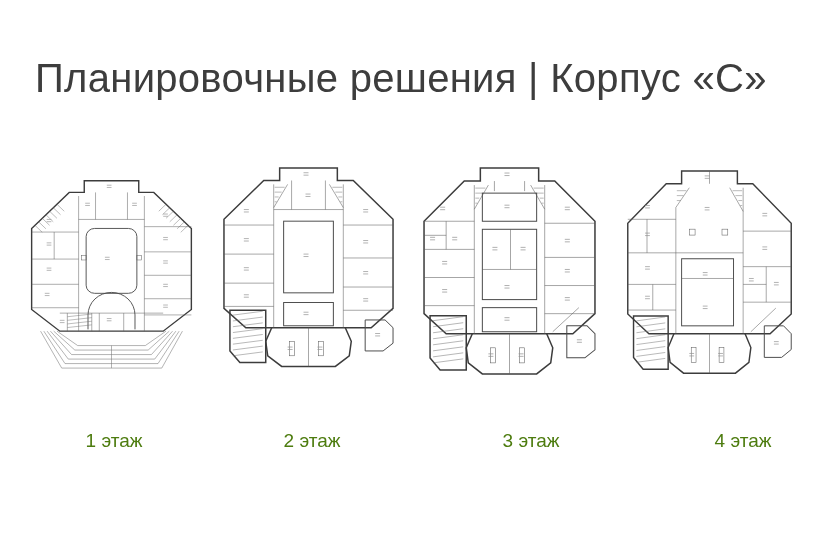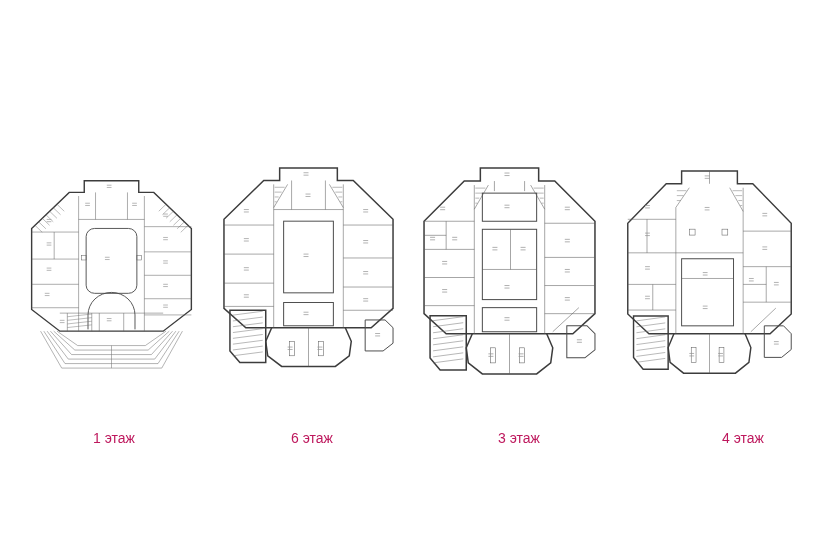--- a/index.html
+++ b/index.html
@@ -16,37 +16,38 @@
   }
   .plan{position:absolute;margin:0;padding:0;}
   #plan1{left:26px;top:178px;width:171px;height:200px;}
   #plan2{left:218px;top:165px;width:181px;height:215px;}
   #plan3{left:418px;top:165px;width:183px;height:223px;}
   #plan4{left:622px;top:168px;width:175px;height:219px;}
   .plan svg{width:100%;height:100%;display:block;}
 
   .caption{
     position:absolute;top:430px;transform:translateX(-50%);
-    font-size:14px;color:#be185d;white-space:nowrap;
+    font-size:19px;color:#4d7c0f;white-space:nowrap;
   }
-  #cap1{left:114px;} #cap2{left:312px;} #cap3{left:519px;text-align:center;} #cap4{left:743px;}
+  #cap1{left:114px;} #cap2{left:312px;} #cap3{left:531px;text-align:center;} #cap4{left:743px;}
 
   
   .w{fill:none;stroke:#3c3c3c;stroke-width:1.5px;stroke-linejoin:miter;}
   .b{fill:none;stroke:#4a4a4a;stroke-width:1px;}
   .p{fill:none;stroke:#5d5d5d;stroke-width:.55px;}
   .h{fill:none;stroke:#6f6f6f;stroke-width:.5px;}
   .t{fill:none;stroke:#767676;stroke-width:.6px;}
   .mk{fill:none;stroke:#8f8f8f;stroke-width:.7px;}
 </style>
 </head>
 <body>
 
 <div class="slide">
 
+  <h1 class="title">Планировочные решения | Корпус «С»</h1>
 
   <div>
 
     <figure class="plan" id="plan1">
       <svg viewBox="0 0 182 222" preserveAspectRatio="none" aria-hidden="true">
 
         <path class="w" d="M62,16 L62,3 L120,3 L120,16 L136,16 L176,56 L176,146 L146,170 L36,170 L6,146 L6,56 L46,16 Z"></path>
 
         <path class="t" d="M33,170 L55,186 L127,186 L149,170
                            M29.5,170 L52,191 L130,191 L152.5,170
@@ -166,17 +167,17 @@
         <path class="mk" d="M24,38 h5 m-5,2.5 h5 M24,66 h5 m-5,2.5 h5 M24,100 h5 m-5,2.5 h5 M24,130 h5 m-5,2.5 h5
                             M86,40 h5 m-5,2.5 h5 M84,106 h5 m-5,2.5 h5 M84,140 h5 m-5,2.5 h5 M86,8 h5 m-5,2.5 h5
                             M146,46 h5 m-5,2.5 h5 M146,80 h5 m-5,2.5 h5 M132,112 h5 m-5,2.5 h5 M158,116 h5 m-5,2.5 h5
                             M158,176 h5 m-5,2.5 h5 M70,188 h5 m-5,2.5 h5 M100,188 h5 m-5,2.5 h5"></path>
       </svg>
     </figure>
 
   </div>
 
   <div class="caption" id="cap1">1 этаж</div>
-  <div class="caption" id="cap2">6 этаж</div>
+  <div class="caption" id="cap2">2 этаж</div>
   <div class="caption" id="cap3">3 этаж</div>
   <div class="caption" id="cap4">4 этаж</div>
 
 </div>
 
 </body></html>

